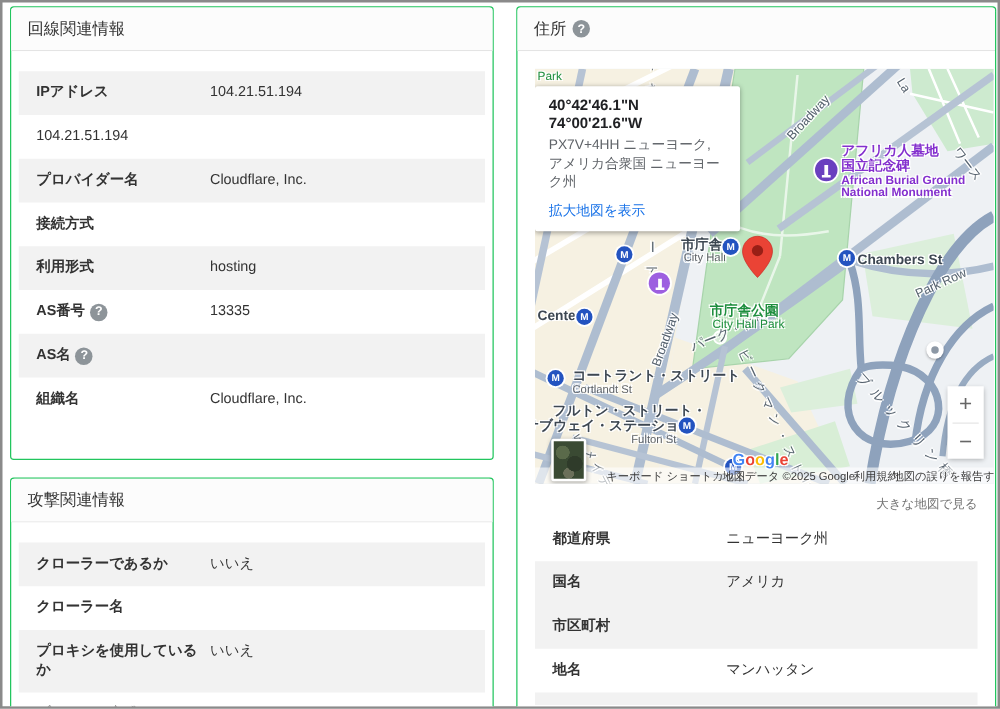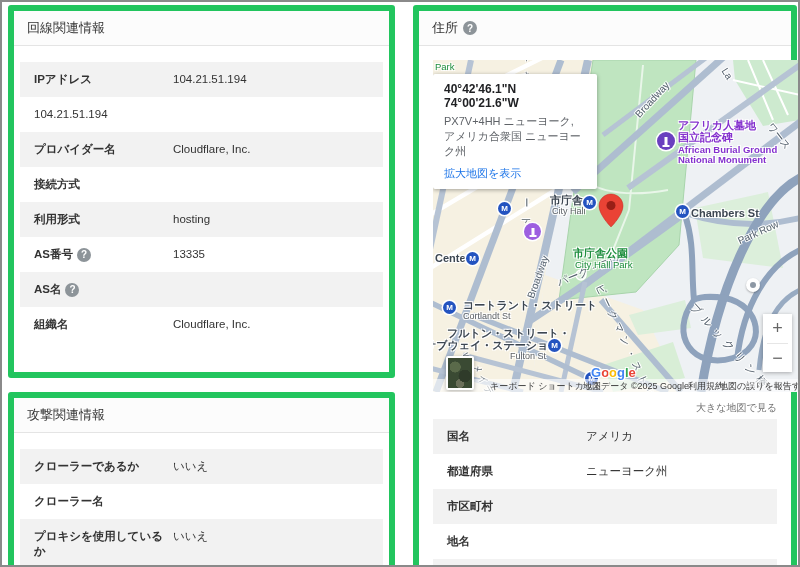--- a/index.html
+++ b/index.html
@@ -7,21 +7,21 @@
 body {
   font-family:"Liberation Sans","DejaVu Sans",sans-serif;
   background:#fff; color:#333;
   border:2px solid #8a8a8a;
   position:relative;
 }
 .page { display:flex; gap:18px; padding:3px 0 0 6px; }
 .col-left { width:387px; flex:none; }
 .col-right { width:384px; flex:none; }
 
-.card { background:#fff; border:6px solid #22c55e; border-radius:3px; }
+.card { background:#fff; border:1px solid #22c55e; border-radius:3px; }
 .card + .card { margin-top:14px; }
 .card-header {
   padding:8px 13px; font-size:13px; color:#333; background:#fcfcfc;
   border-bottom:1px solid #e4e4e4; border-radius:3px 3px 0 0;
   display:flex; align-items:center; gap:5px;
 }
 .card-body { padding:16px 6px 30px; }
 .card-body.addr { padding:14px 14px 20px; }
 
 .irow { display:flex; align-items:flex-start; padding:10px 14px; font-size:11.5px; color:#333; line-height:15px; }
@@ -326,34 +326,35 @@
             <span class="kb">キーボード ショートカット</span>
             <span class="dt">地図データ ©2025 Google</span>
             <span class="tm">利用規約</span>
             <span class="rp">地図の誤りを報告する</span>
           </div>
         </div>
 
         <a class="biglink">大きな地図で見る</a>
 
         <div class="addr-table">
+          <div class="irow">
+            <span class="lbl">都道府県</span>
+            <span class="val">ニューヨーク州</span>
+          </div>
           <div class="irow stripe">
             <span class="lbl">国名</span>
             <span class="val">アメリカ</span>
           </div>
-          <div class="irow">
-            <span class="lbl">都道府県</span>
-            <span class="val">ニューヨーク州</span>
-          </div>
           <div class="irow stripe">
             <span class="lbl">市区町村</span>
             <span class="val"></span>
           </div>
           <div class="irow">
             <span class="lbl">地名</span>
+            <span class="val">マンハッタン</span>
           </div>
           <div class="irow stripe partial"></div>
         </div>
 
       </div>
     </section>
 
   </div>
 </div>
 

